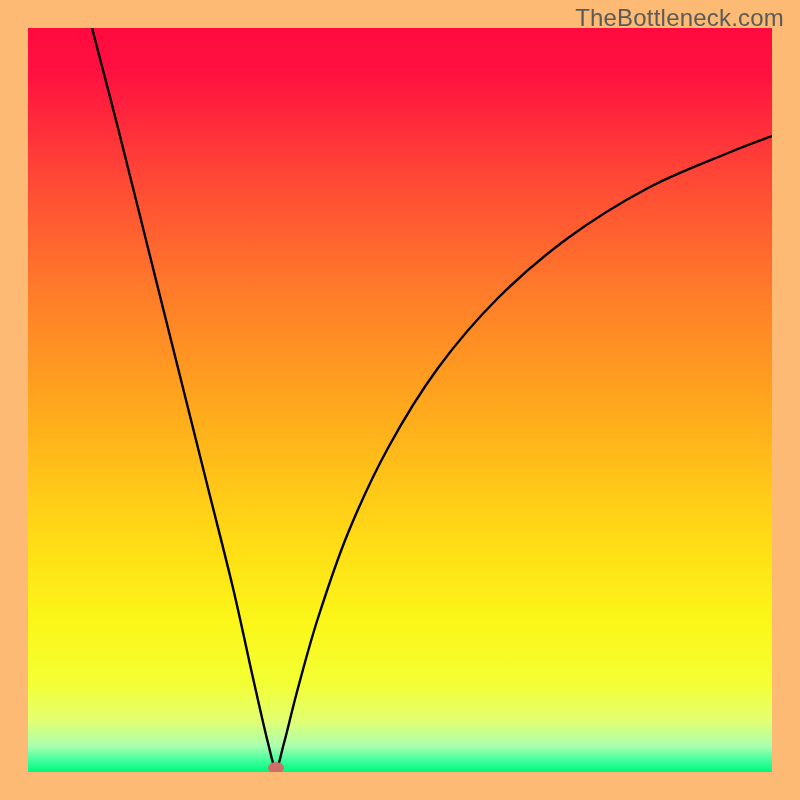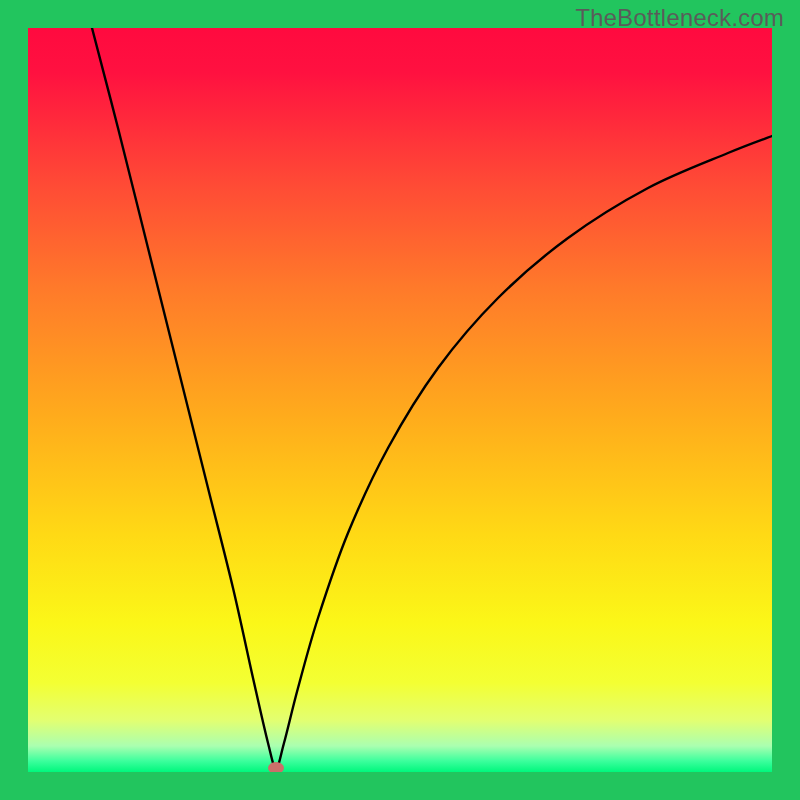--- a/index.html
+++ b/index.html
@@ -10,21 +10,21 @@
     background: #000;
     overflow: hidden;
     font-family: Arial, Helvetica, sans-serif;
   }
   .frame {
     position: absolute;
     left: 0;
     top: 0;
     width: 800px;
     height: 800px;
-    background: #22c55e;
+    background: #fdba74;
   }
   .plot-area {
     position: absolute;
     left: 28px;
     top: 28px;
     width: 744px;
     height: 744px;
     overflow: hidden;
   }
   .gradient {

